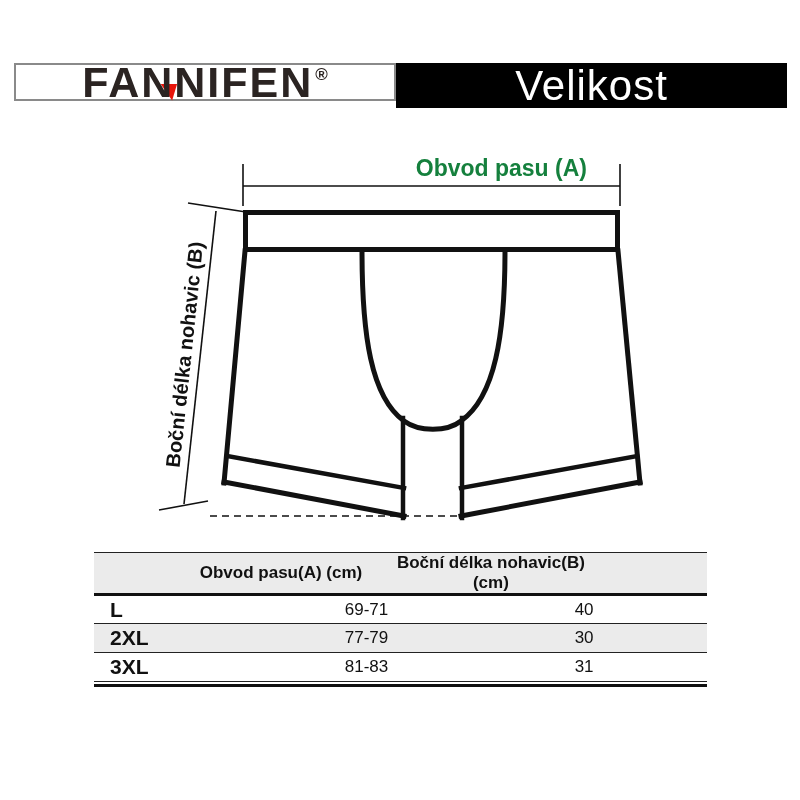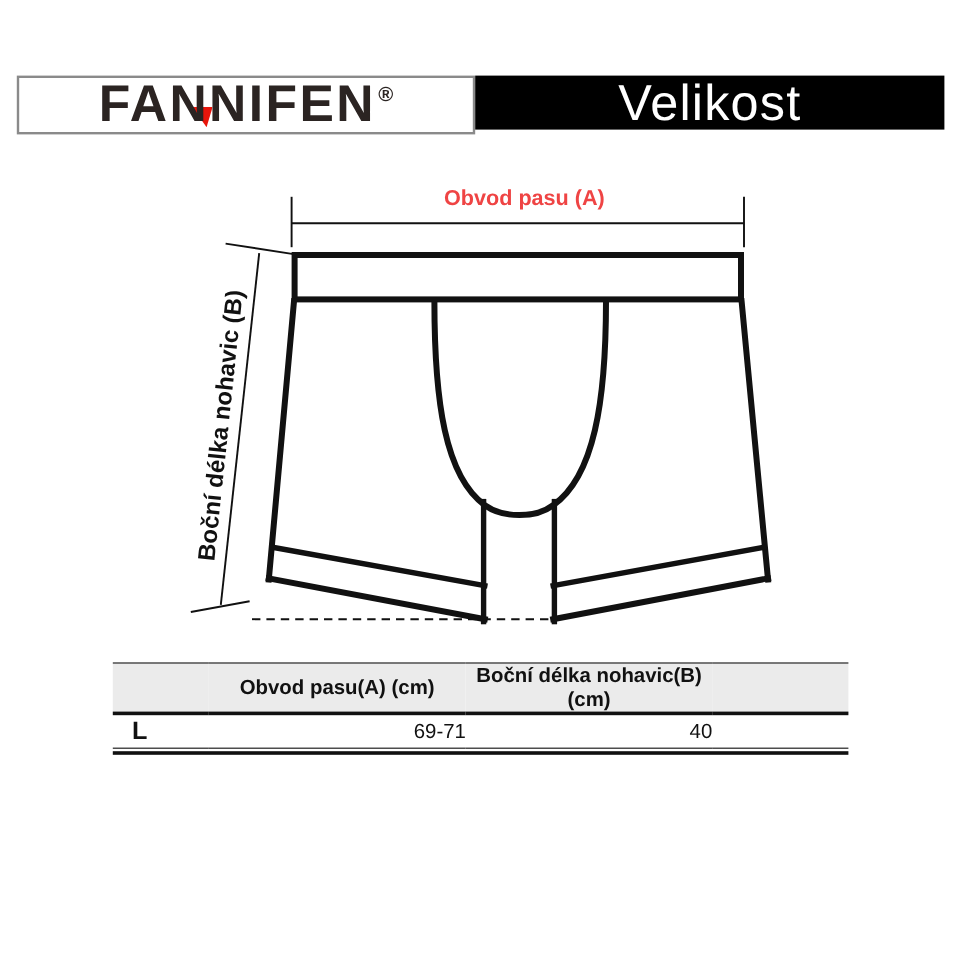--- a/index.html
+++ b/index.html
@@ -8,21 +8,21 @@
     position: relative;
     background: #ffffff;
     font-family: "Liberation Sans", sans-serif;
     color: #111;
     overflow: hidden;
   }
 
   
   .brand-box {
     position: absolute; left: 14px; top: 63px;
-    width: 382px; height: 49px;
+    width: 382px; height: 38px;
     background: #fff;
     border: 2px solid #8a8a8a;
     display: flex; align-items: center; justify-content: center;
   }
   .brand-wrap { position: relative; z-index: 1; white-space: nowrap; }
   .brand-text {
     font-size: 43px; font-weight: bold; letter-spacing: 2px;
     color: #2b2422; position: relative; z-index: 2;
   }
   .reg-mark {
@@ -41,21 +41,21 @@
     width: 391px; height: 45px;
     background: #000;
     display: flex; align-items: center; justify-content: center;
   }
   .title-text { color: #fff; font-size: 42px; font-weight: 400; letter-spacing: 1px; }
 
   
   .diagram-svg { position: absolute; left: 0; top: 0; width: 800px; height: 800px; }
   .label-a {
     position: absolute; left: 287px; top: 155px; width: 300px;
-    text-align: center; font-size: 18px; font-weight: bold; color: #ef4444;
+    text-align: right; font-size: 23px; font-weight: bold; color: #15803d;
   }
   .label-b {
     position: absolute; left: 35px; top: 343px; width: 300px;
     text-align: center; font-size: 20px; font-weight: bold; color: #111;
     transform: rotate(-84deg);
   }
 
   
   .table-wrap {
     position: absolute; left: 94px; top: 552px; width: 613px;
@@ -148,15 +148,27 @@
         <th></th>
       </tr>
     </thead>
     <tbody>
       <tr>
         <td class="size-cell">L</td>
         <td>69-71</td>
         <td>40</td>
         <td></td>
       </tr>
+      <tr>
+        <td class="size-cell">2XL</td>
+        <td>77-79</td>
+        <td>30</td>
+        <td></td>
+      </tr>
+      <tr>
+        <td class="size-cell">3XL</td>
+        <td>81-83</td>
+        <td>31</td>
+        <td></td>
+      </tr>
     </tbody>
   </table>
 </div>
 
 </body></html>

